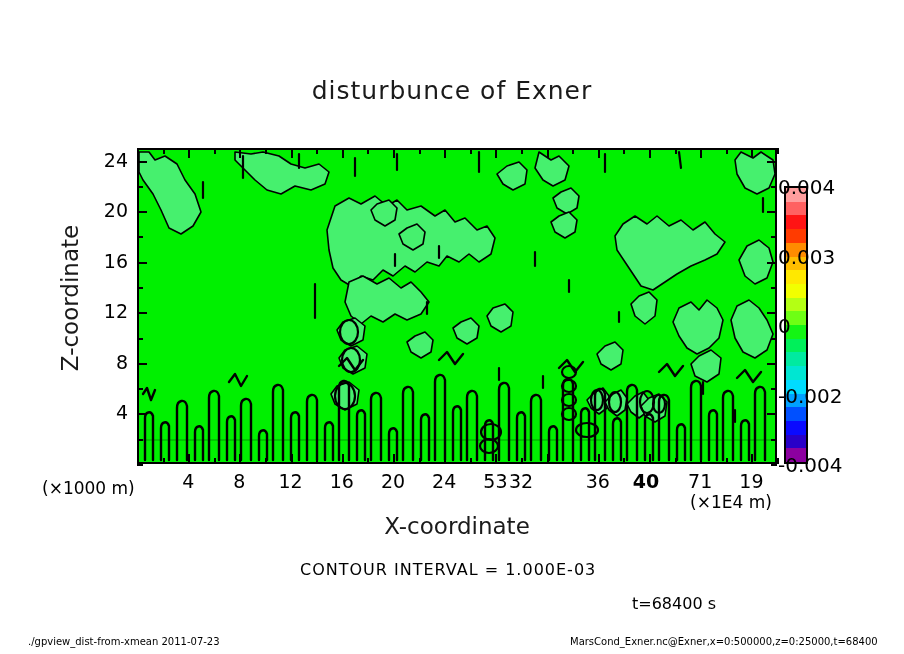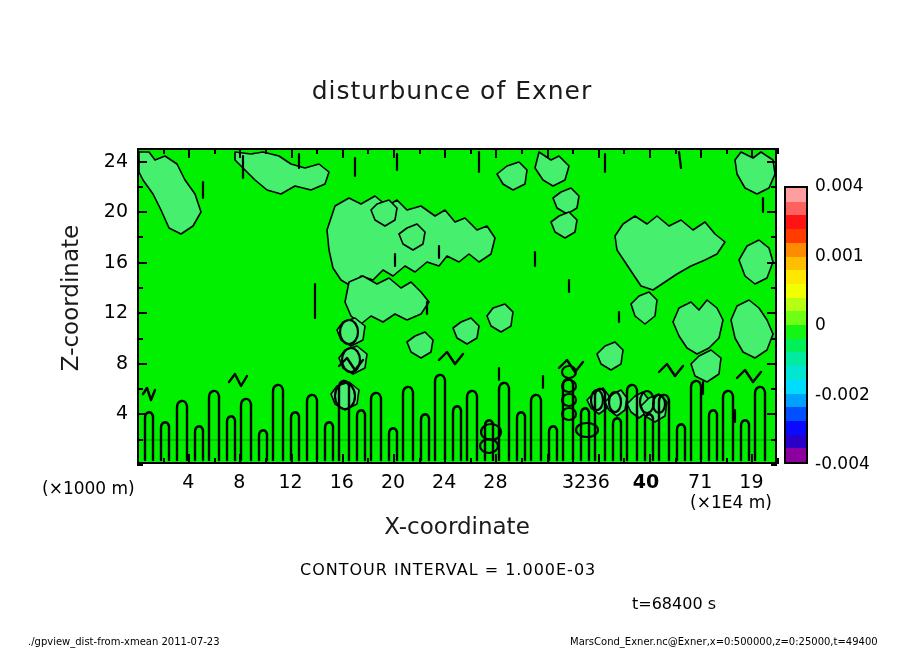--- a/index.html
+++ b/index.html
@@ -15,21 +15,21 @@
   #yaxis-title{left:-40px;top:285px;width:220px;text-align:center;font-size:23px;color:#1a1a1a;
                transform:rotate(-90deg);transform-origin:center center;}
   #xunit-left{left:42px;top:478px;font-size:17px;}
   #xunit-right{left:690px;top:492px;font-size:17px;}
   #cinterval{left:300px;top:560px;font-size:16px;letter-spacing:1px;color:#000;}
   #timelabel{left:632px;top:594px;font-size:16px;color:#000;}
   #foot-left{left:28px;top:636px;font-size:10px;color:#000;}
   #foot-right{left:570px;top:636px;font-size:10px;color:#000;}
   #cbar{left:784px;top:186px;width:24px;height:278px;border:2px solid #000;box-sizing:border-box;display:flex;flex-direction:column;}
   #cbar div{flex:1 1 auto;}
-  .cbar-lab{font-size:17px;color:#000;left:815px;}
+  .cbar-lab{font-size:20px;color:#000;left:778px;}
   .tickmark{background:#000;position:absolute;}
 </style>
 </head>
 <body>
 
 <div class="abs" id="title">disturbunce of Exner</div>
 
 <div class="abs" id="plot-frame">
   <svg id="plot-svg" viewBox="0 0 636 312" preserveAspectRatio="none">
     <rect x="0" y="0" width="636" height="312" fill="#00f000"></rect>
@@ -157,22 +157,22 @@
   </svg>
 </div>
 
 <div class="abs" id="xticks">
     <div class="abs tick-x" style="left: 162.2px; top: 470px; width: 52px;">4</div>
     <div class="abs tick-x" style="left: 213.4px; top: 470px; width: 52px;">8</div>
     <div class="abs tick-x" style="left: 264.6px; top: 470px; width: 52px;">12</div>
     <div class="abs tick-x" style="left: 315.8px; top: 470px; width: 52px;">16</div>
     <div class="abs tick-x" style="left: 367px; top: 470px; width: 52px;">20</div>
     <div class="abs tick-x" style="left: 418.2px; top: 470px; width: 52px;">24</div>
-    <div class="abs tick-x" style="left: 469.4px; top: 470px; width: 52px;">28</div>
-    <div class="abs tick-x" style="left: 548px; top: 470px; width: 52px;">32</div>
+    <div class="abs tick-x" style="left: 469.4px; top: 470px; width: 52px;">53</div>
+    <div class="abs tick-x" style="left: 495px; top: 470px; width: 52px;">32</div>
     <div class="abs tick-x" style="left: 571.8px; top: 470px; width: 52px;">36</div>
     <div class="abs tick-x" style="left: 620px; top: 470px; width: 52px; font-weight: bold;">40</div>
     <div class="abs tick-x" style="left: 674.2px; top: 470px; width: 52px;">71</div>
     <div class="abs tick-x" style="left: 725.4px; top: 470px; width: 52px;">19</div>
   </div>
 <div class="abs" id="yticks">
     <div class="abs tick-y" style="left: 80px; top: 401.44px; width: 48px;">4</div>
     <div class="abs tick-y" style="left: 80px; top: 350.88px; width: 48px;">8</div>
     <div class="abs tick-y" style="left: 80px; top: 300.32px; width: 48px;">12</div>
     <div class="abs tick-y" style="left: 80px; top: 249.76px; width: 48px;">16</div>
@@ -205,28 +205,28 @@
     <div style="background: rgb(0, 230, 210);"></div>
     <div style="background: rgb(0, 220, 255);"></div>
     <div style="background: rgb(0, 160, 255);"></div>
     <div style="background: rgb(0, 80, 255);"></div>
     <div style="background: rgb(10, 10, 255);"></div>
     <div style="background: rgb(40, 0, 200);"></div>
     <div style="background: rgb(140, 0, 160);"></div>
   </div>
 <div class="abs" id="cbar-labels">
     <div class="abs cbar-lab" style="top: 175px;">0.004</div>
-    <div class="abs cbar-lab" style="top: 244.5px;">0.001</div>
+    <div class="abs cbar-lab" style="top: 244.5px;">0.003</div>
     <div class="abs cbar-lab" style="top: 314px;">0</div>
     <div class="abs cbar-lab" style="top: 383.5px; text-align: center;">-0.002</div>
     <div class="abs cbar-lab" style="top: 453px;">-0.004</div>
   </div>
 
 <div class="abs" id="foot-left">./gpview_dist-from-xmean  2011-07-23</div>
-<div class="abs" id="foot-right">MarsCond_Exner.nc@Exner,x=0:500000,z=0:25000,t=49400</div>
+<div class="abs" id="foot-right">MarsCond_Exner.nc@Exner,x=0:500000,z=0:25000,t=68400</div>
 
 <div class="abs tickmark" style="left: 137px; top: 148px; width: 2px; height: 6px;"></div>
 <div class="abs tickmark" style="left: 137px; top: 458px; width: 2px; height: 6px;"></div>
 <div class="abs tickmark" style="left: 162.6px; top: 148px; width: 2px; height: 6px;"></div>
 <div class="abs tickmark" style="left: 162.6px; top: 458px; width: 2px; height: 6px;"></div>
 <div class="abs tickmark" style="left: 188.2px; top: 148px; width: 2px; height: 10px;"></div>
 <div class="abs tickmark" style="left: 188.2px; top: 454px; width: 2px; height: 10px;"></div>
 <div class="abs tickmark" style="left: 213.8px; top: 148px; width: 2px; height: 6px;"></div>
 <div class="abs tickmark" style="left: 213.8px; top: 458px; width: 2px; height: 6px;"></div>
 <div class="abs tickmark" style="left: 239.4px; top: 148px; width: 2px; height: 10px;"></div>

